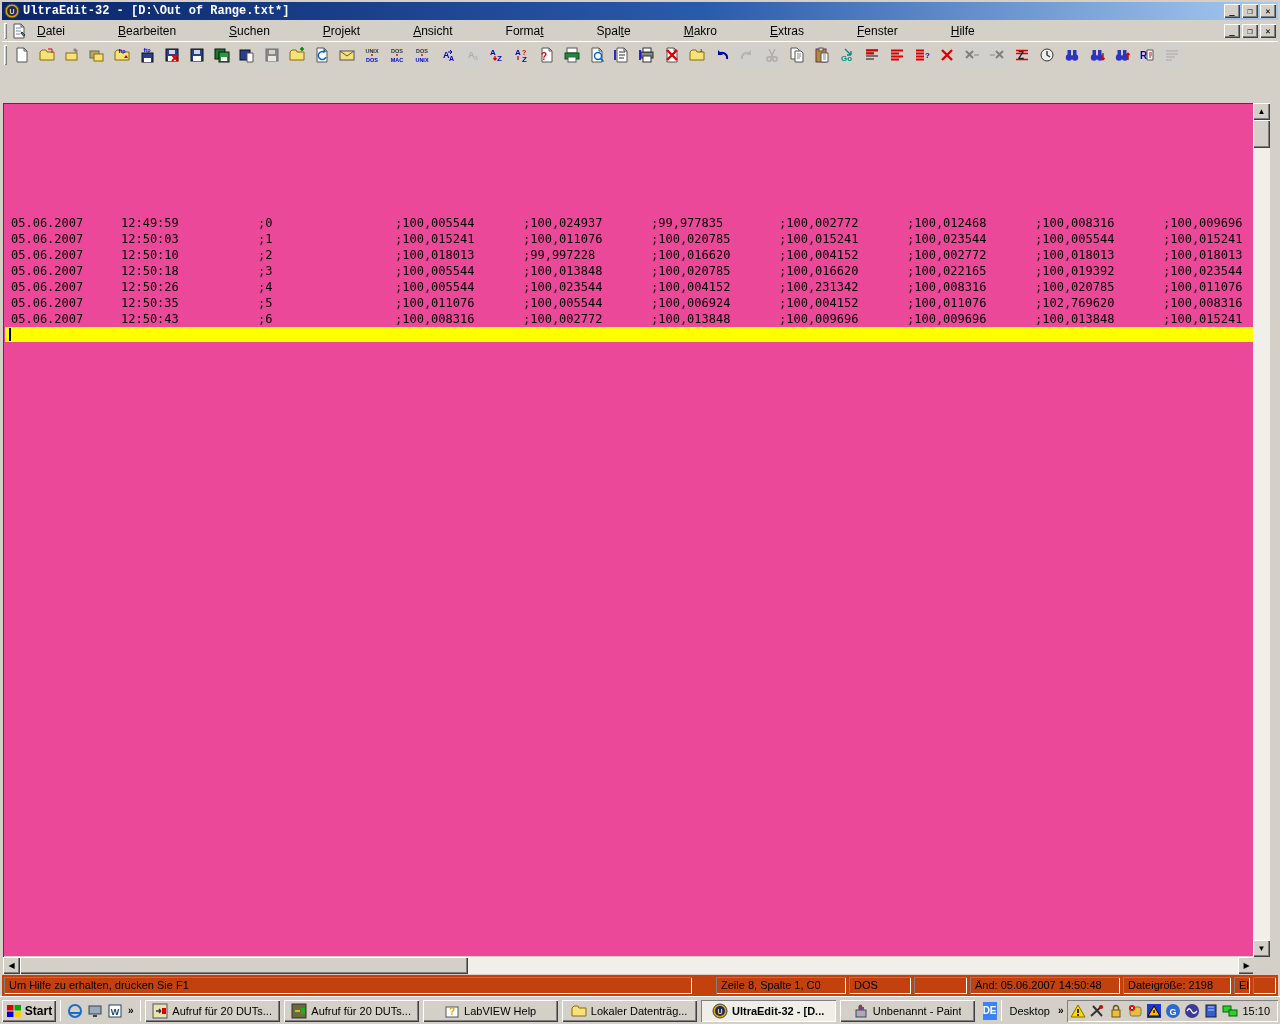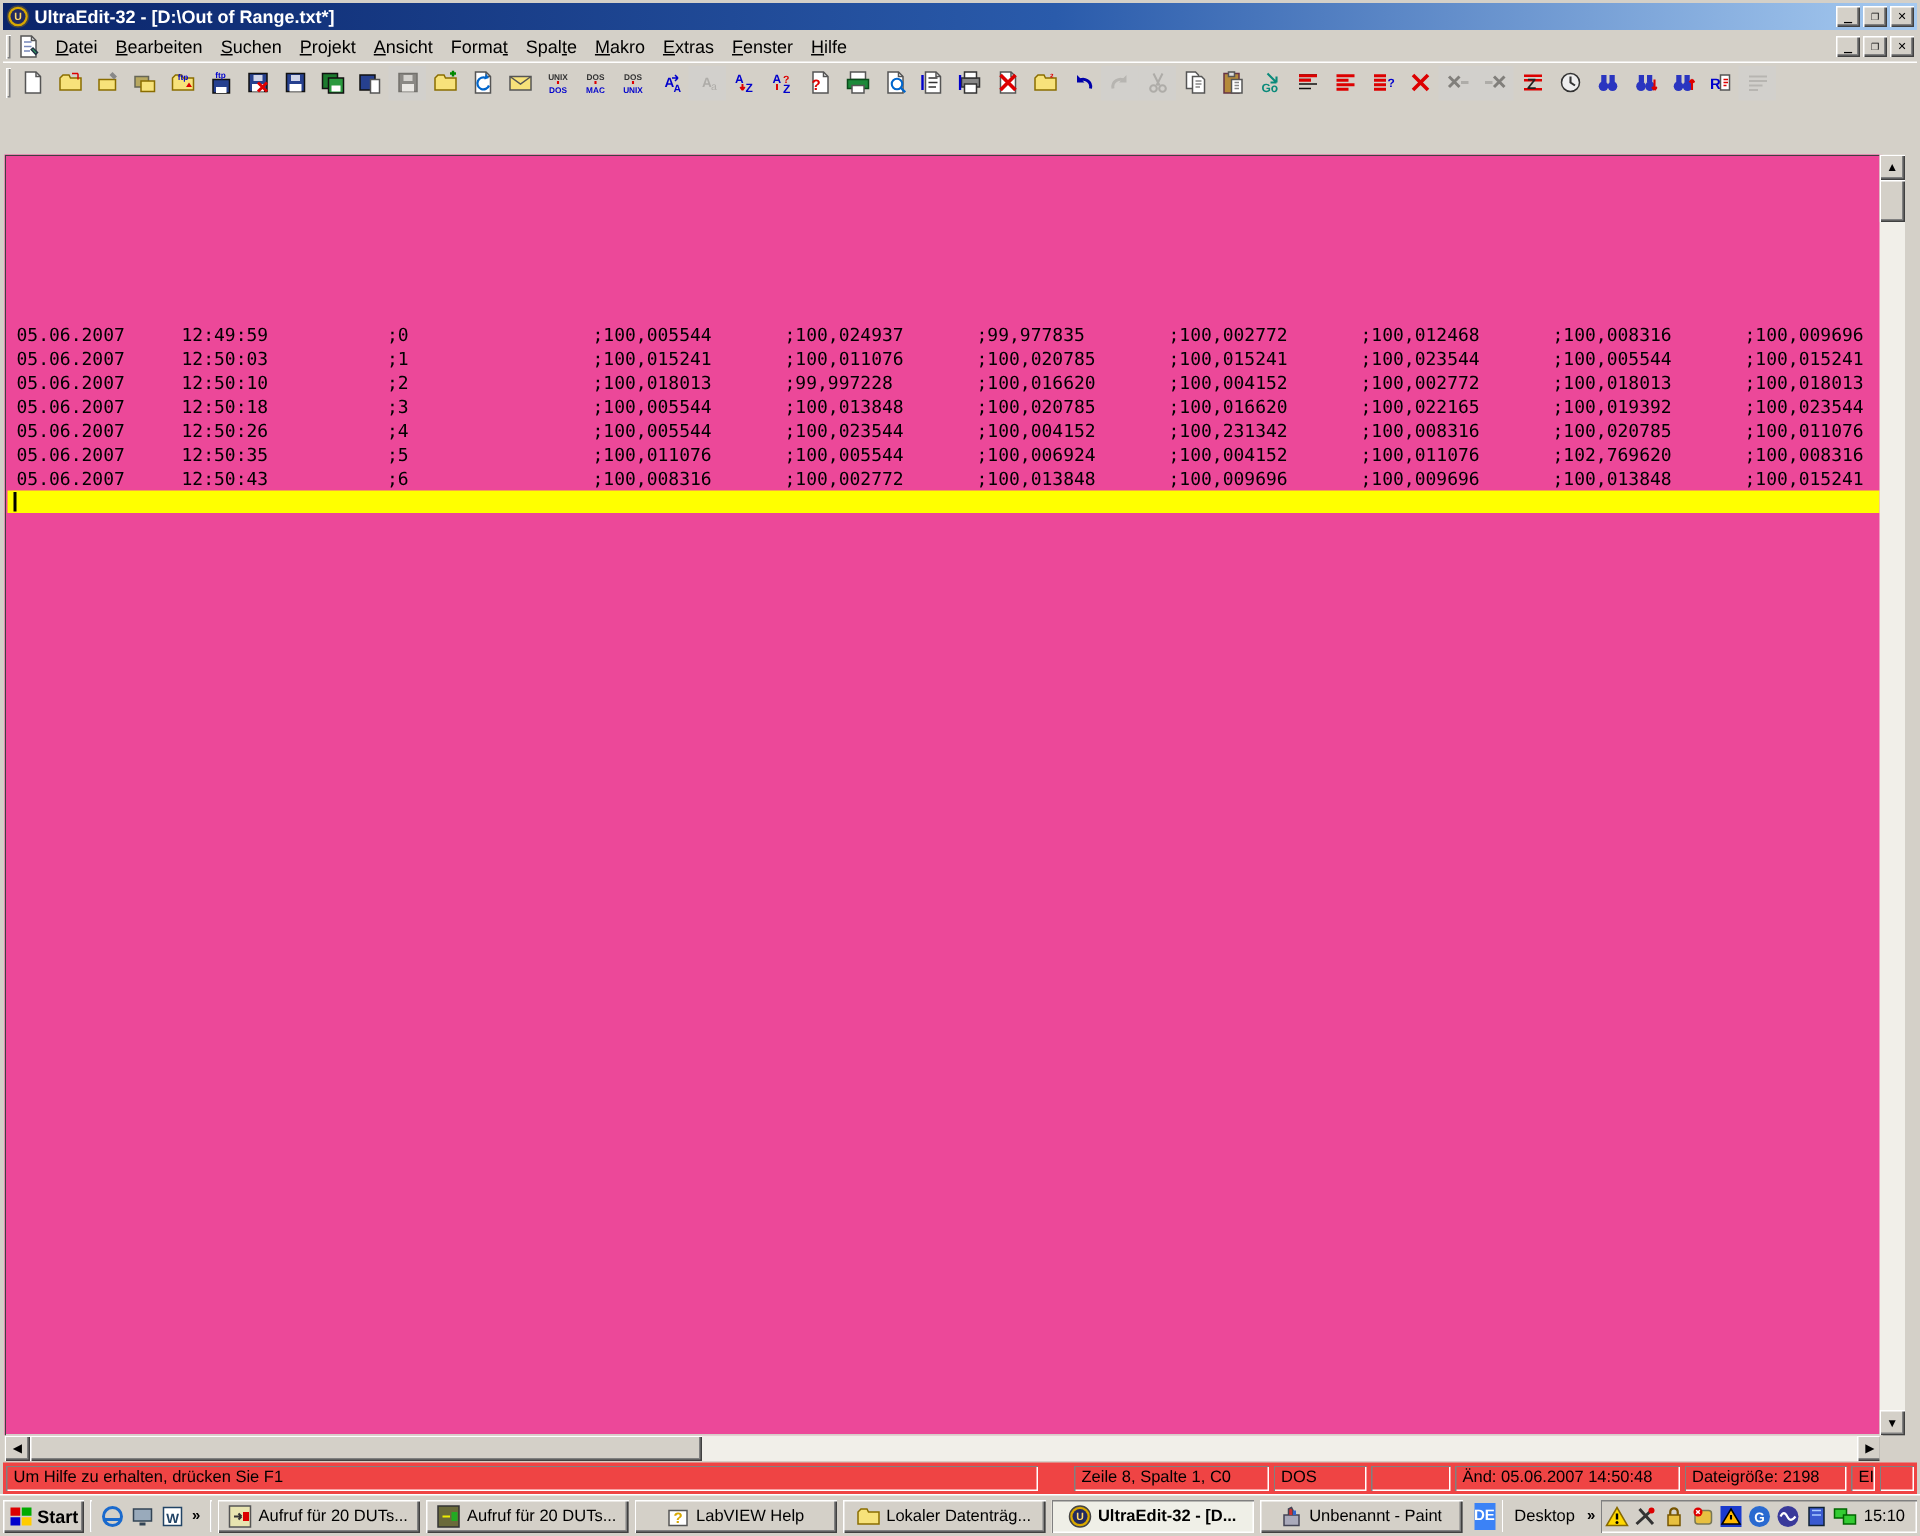--- a/index.html
+++ b/index.html
@@ -10,21 +10,21 @@
   .btn3d { background:#d4d0c8; border:none; padding:0; display:flex; align-items:center; justify-content:center;
     box-shadow: inset 1px 1px 0 #ffffff, inset -1px -1px 0 #404040, inset -2px -2px 0 #808080; }
   .gripper { width:3px; height:80%; margin:0 2px;
     box-shadow: inset 1px 1px 0 #ffffff, inset -1px -1px 0 #808080; background:#d4d0c8; }
 
   
   .titlebar { position:absolute; left:2px; top:2px; right:2px; height:18px;
     background:linear-gradient(90deg,#0a246a 0%,#2a5bab 55%,#a6caf0 100%);
     display:flex; align-items:center; padding:0 2px; }
   .titlebar .ticon { width:16px; height:16px; margin-right:3px; flex:0 0 auto; }
-  .title-text { color:#fff; font-weight:bold; font-size:12px; white-space:nowrap; flex:1 1 auto; }
+  .title-text { color:#fff; font-weight:bold; font-size:12px; white-space:nowrap; flex:1 1 auto;font-family:Liberation Mono, monospace; }
   .winbtns { display:flex; gap:2px; }
   .winbtn { width:16px; height:14px; font-size:9px; font-weight:bold; color:#000;
     font-family:"DejaVu Sans Mono",monospace; line-height:1; }
 
   
   .menubar { position:absolute; left:2px; top:21px; right:2px; height:20px;
     display:flex; align-items:center; background:#d4d0c8; }
   .menubar .docicon { width:16px; height:16px; margin:0 4px 0 2px; }
   .mitem { padding:2px 6px; font-size:12px; color:#000; white-space:nowrap; }
   .menubar .spacer { flex:1; }
@@ -61,21 +61,21 @@
   
   .vscroll { position:absolute; right:8px; top:13px; width:17px; height:854px; background:#f1efe9; }
   .hscroll { position:absolute; left:1px; top:867px; width:1252px; height:17px; background:#f1efe9; }
   .sbtn { position:absolute; width:17px; height:17px; font-size:8px; color:#000;
     display:flex; align-items:center; justify-content:center; }
   .vthumb { position:absolute; left:0; top:17px; width:17px; height:28px; }
   .hthumb { position:absolute; left:17px; top:0; width:448px; height:17px; }
   .corner { position:absolute; right:8px; top:867px; width:17px; height:17px; background:#d4d0c8; }
 
   
-  .statusbar { position:absolute; left:2px; right:2px; bottom:28px; height:21px; background:#ef4444;
+  .statusbar { position:absolute; left:2px; right:2px; bottom:28px; height:21px; background:#c2410c;
     display:flex; align-items:center; gap:3px; padding:2px 2px 2px 2px; font-size:11px; color:#000; }
   .spanel { height:17px; line-height:15px; padding:1px 5px; white-space:nowrap; overflow:hidden;
     box-shadow: inset 1px 1px 0 #808080, inset -1px -1px 0 #ffffff; }
   .sp-msg { width:688px; } .sp-pos { width:130px;margin-left:21px; } .sp-fmt { width:62px; } .sp-e1 { width:53px; }
   .sp-mod { width:150px; } .sp-size { width:108px; } .sp-ins { width:16px; } .sp-e2 { flex:1; }
 
   
   .taskbar { position:absolute; left:0; right:0; bottom:0; height:28px; background:#d4d0c8;
     border-top:1px solid #fff; display:flex; align-items:center; padding:0 2px; gap:2px; }
   .startbtn { width:54px; height:22px; display:flex; align-items:center; gap:3px; padding:0 4px;
@@ -118,21 +118,21 @@
   </div>
 
   <div class="menubar">
     <span class="gripper"></span>
     <span class="docicon"><svg width="16" height="16" viewBox="0 0 16 16">
           <path d="M3 1h7l3 3v11H3z" fill="#fff" stroke="#555"></path>
           <path d="M10 1v3h3" fill="none" stroke="#555"></path>
           <path d="M5 5h5M5 8h5M5 11h4" stroke="#7788bb"></path>
           <path d="M11 9l3 3-1.2 1.2L9.8 10z" fill="#3a6" stroke="#234"></path>
         </svg></span>
-    <span style="display:flex;align-items:flex-end;">
+    <span style="display:flex;align-items:flex-end;gap:41px;">
 
     <span class="mitem"><u>D</u>atei</span>
         <span class="mitem"><u>B</u>earbeiten</span>
         <span class="mitem"><u>S</u>uchen</span>
         <span class="mitem"><u>P</u>rojekt</span>
         <span class="mitem"><u>A</u>nsicht</span>
         <span class="mitem">Forma<u>t</u></span>
         <span class="mitem">Spal<u>t</u>e</span>
         <span class="mitem"><u>M</u>akro</span>
         <span class="mitem"><u>E</u>xtras</span>

